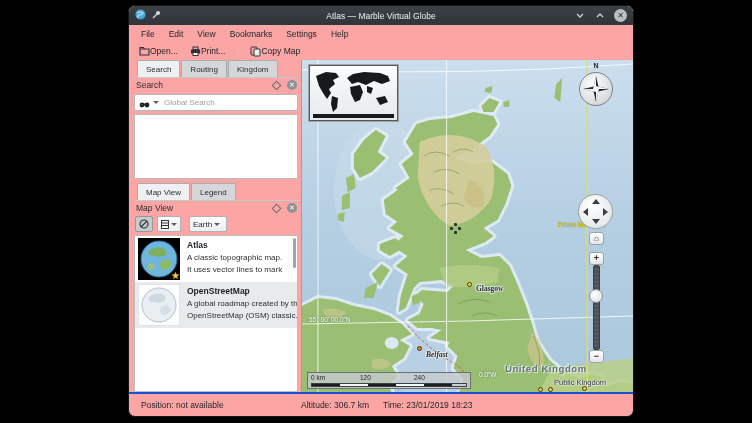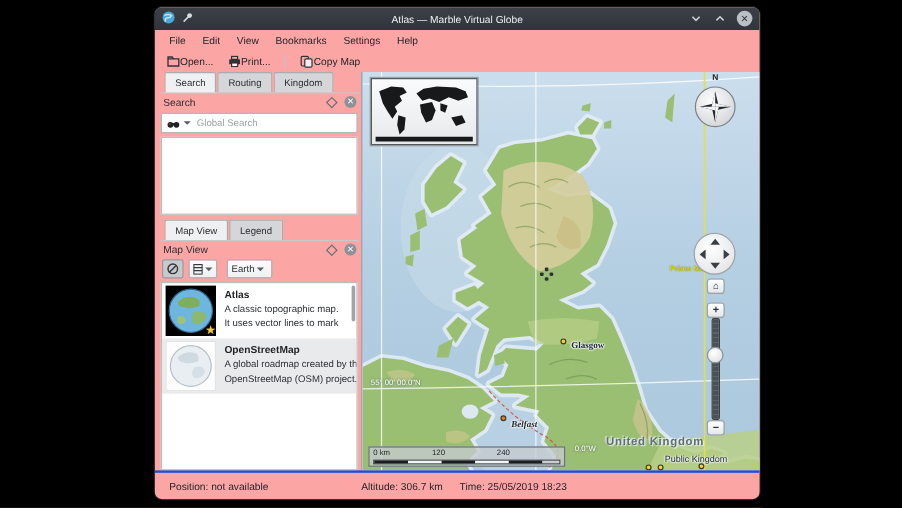--- a/index.html
+++ b/index.html
@@ -287,21 +287,21 @@
               <svg width="40" height="40">
                 <circle cx="20" cy="20" r="17" fill="#e9eef3"></circle>
                 <path d="M9 13 Q15 7 23 9 Q28 11 26 16 Q20 19 14 17 Q10 17 9 13Z" fill="#cfd9e0"></path>
                 <path d="M23 21 Q30 19 32 25 Q29 31 23 30 Q19 26 23 21Z" fill="#d6dfe6"></path>
                 <circle cx="20" cy="20" r="17" fill="none" stroke="#b4bfc8"></circle>
               </svg>
             </div>
             <div class="mi-text">
               <span class="mi-name">OpenStreetMap</span>
               <span class="mi-d1">A global roadmap created by the</span>
-              <span class="mi-d2">OpenStreetMap (OSM) project.</span>
+              <span class="mi-d2">OpenStreetMap (OSM) classic.</span>
             </div>
           </div>
           <div class="scrollthumb"></div>
         </div>
       </div>
 
       <div class="map">
         <svg class="terrain" viewBox="0 0 332 332" preserveAspectRatio="none">
           <defs>
             <linearGradient id="sea" x1="0" y1="0" x2="0" y2="1">
@@ -451,17 +451,17 @@
               <i style="flex:1;background:#caced1"></i>
           </div>
         </div>
       </div>
     </div>
 
     <div class="statusbar">
       <span class="st-pos">Position: not available</span>
       <span class="st-altl">Altitude:</span>
       <span class="st-altv">306.7 km</span>
-      <span class="st-time">Time: 25/05/2019 18:23</span>
+      <span class="st-time">Time: 23/01/2019 18:23</span>
     </div>
 
   </div>
 </div>
 
 </body></html>

